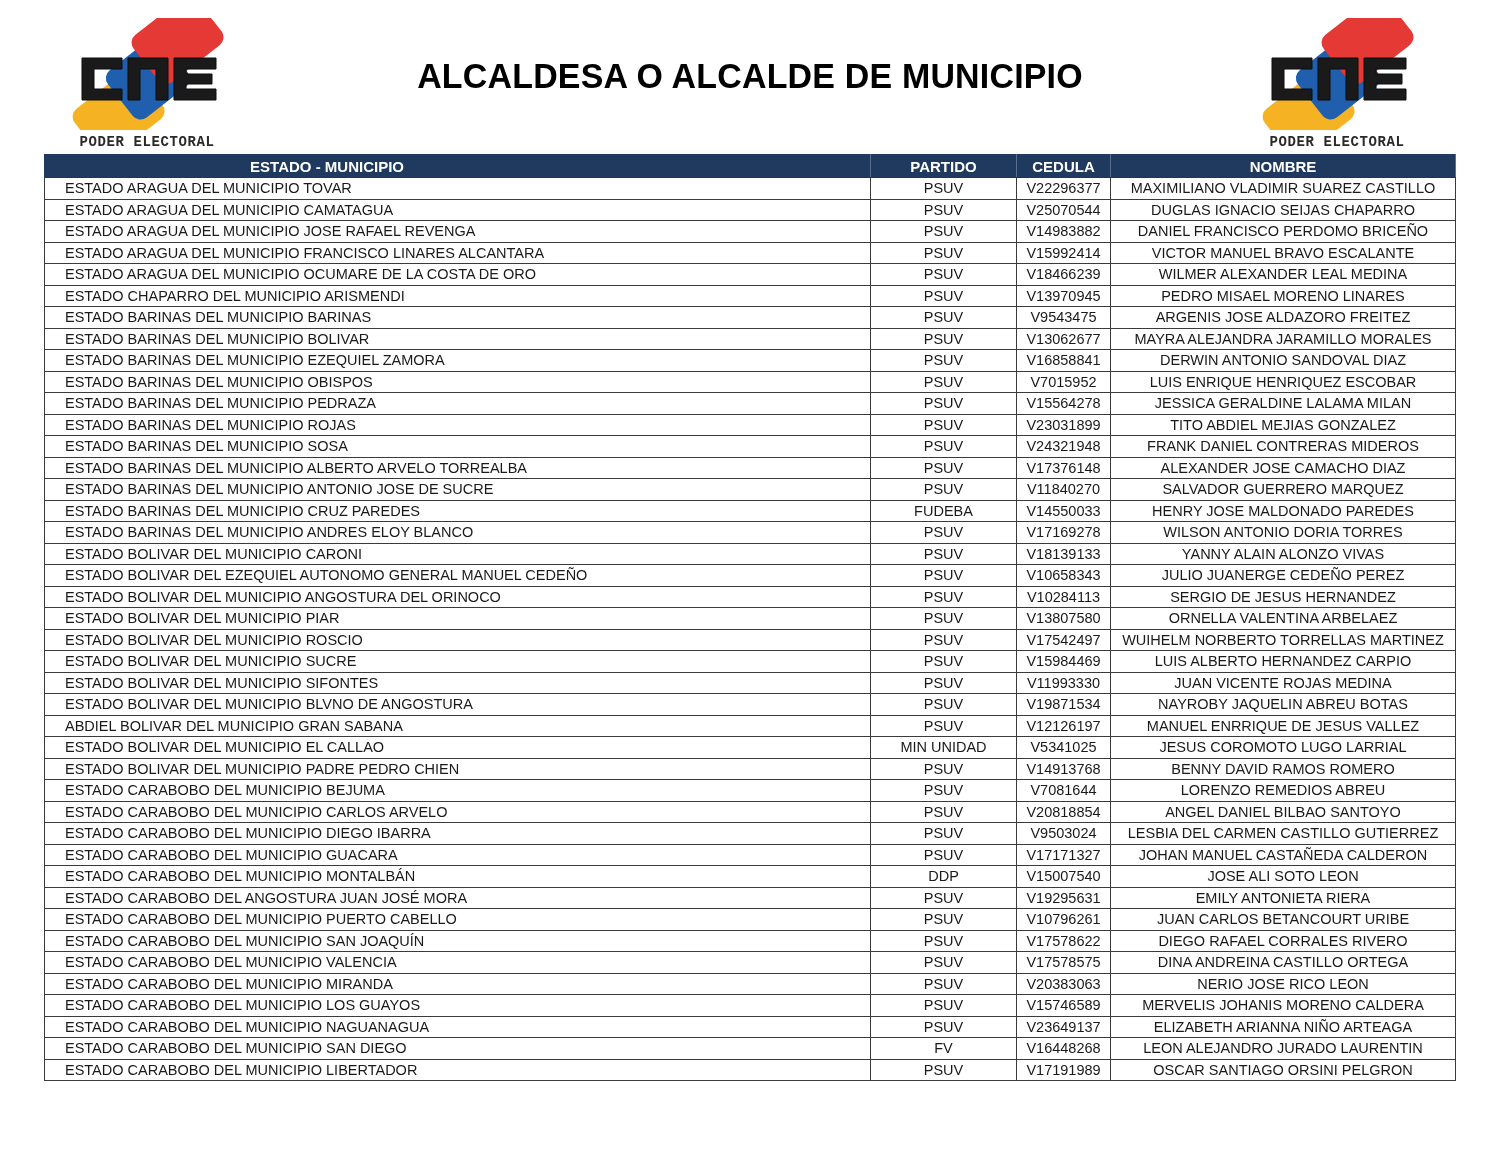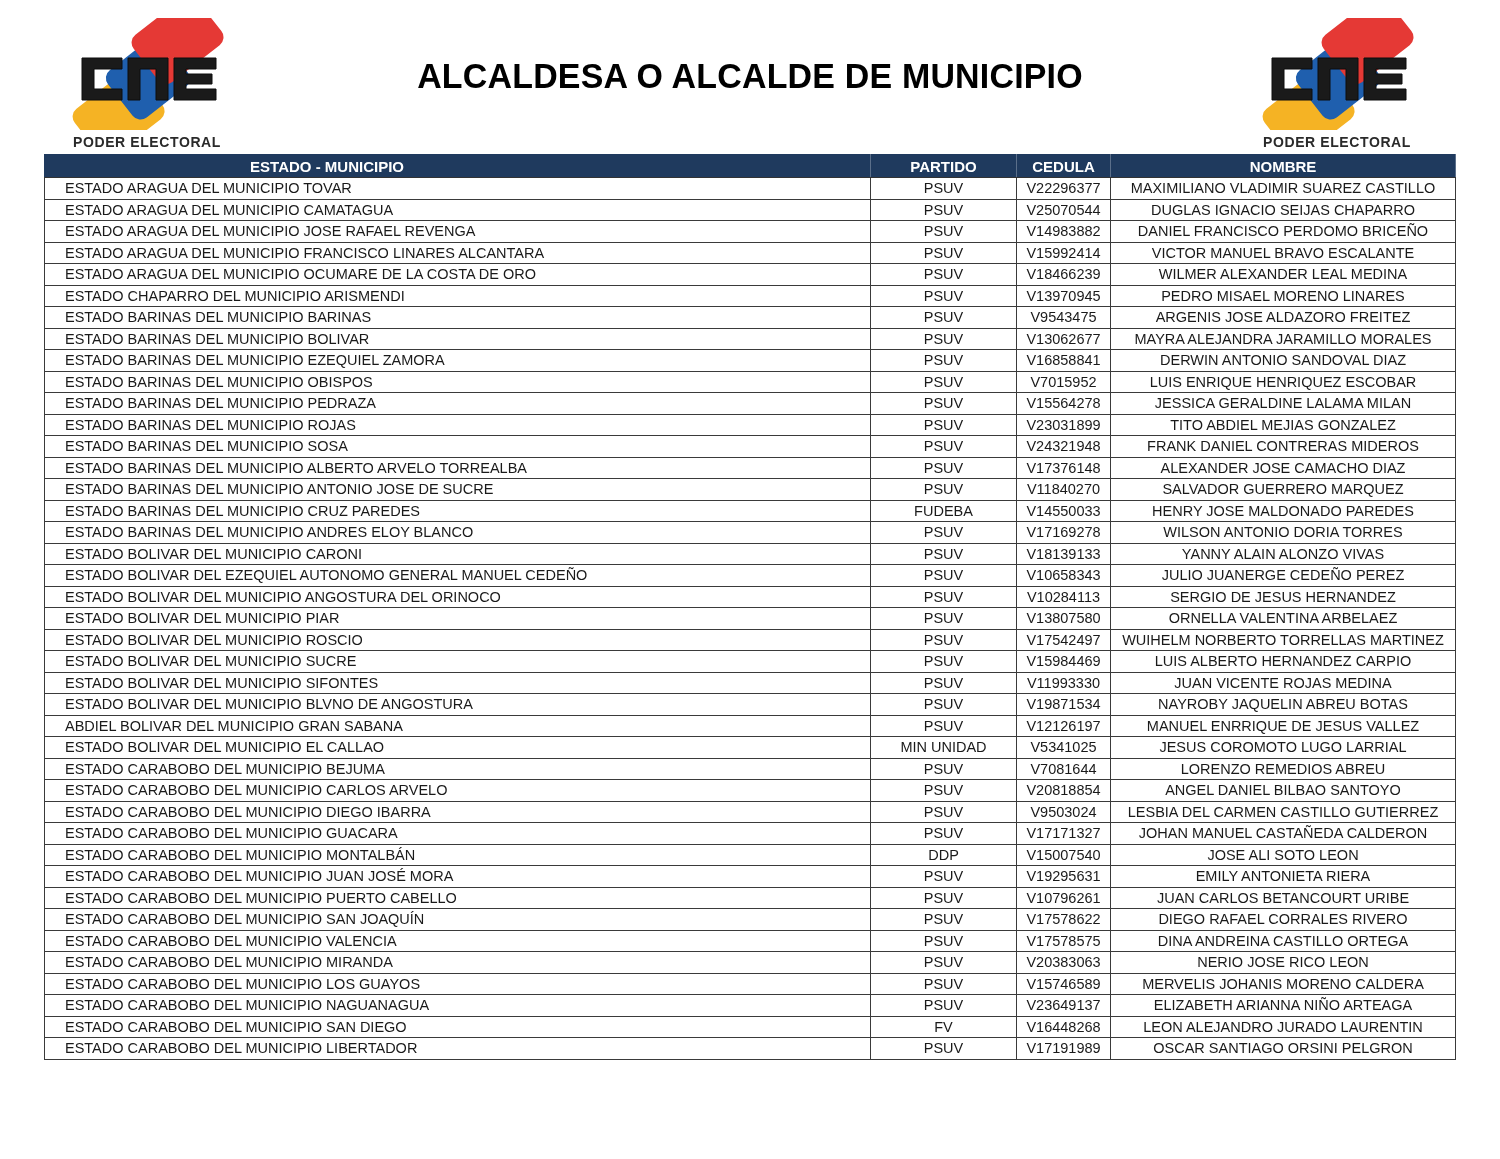--- a/index.html
+++ b/index.html
@@ -4,21 +4,21 @@
   <style>
     html, body { margin: 0; padding: 0; background: #ffffff; }
     body { width: 1500px; height: 1159px; position: relative; overflow: hidden;
            font-family: "Liberation Sans", "DejaVu Sans", sans-serif; color: #111; }
 
     .logo { position: absolute; width: 210px; height: 135px; }
     .logo.left { left: 42px; top: 18px; }
     .logo.right { left: 1232px; top: 18px; }
     .logo svg { display: block; }
     .logo .tagline { position: absolute; left: 10px; top: 116px; width: 190px; text-align: center;
-                     font-family: Liberation Sans, sans-serif; font-weight: bold; font-size: 14px;
+                     font-family: Liberation Mono, monospace; font-weight: bold; font-size: 14px;
                      letter-spacing: 0.6px; color: #2a2a2a; }
 
     .title { position: absolute; left: 0; width: 1500px; top: 56px; text-align: center;
              font-family: "Liberation Sans", sans-serif; font-weight: bold; font-size: 35px;
              letter-spacing: 0.2px; color: #000; transform: scaleX(0.97); }
 
     table.grid { position: absolute; left: 44px; top: 154px; width: 1411px;
                  border-collapse: collapse; table-layout: fixed; border: 1.5px solid #333; }
     table.grid col.c1 { width: 826px; }
     table.grid col.c2 { width: 146px; }
@@ -242,20 +242,26 @@
         <td class="cedula">V12126197</td>
         <td class="nombre">MANUEL ENRRIQUE DE JESUS VALLEZ</td>
       </tr>
       <tr>
         <td class="estado">ESTADO BOLIVAR DEL MUNICIPIO EL CALLAO</td>
         <td class="partido">MIN UNIDAD</td>
         <td class="cedula">V5341025</td>
         <td class="nombre">JESUS COROMOTO LUGO LARRIAL</td>
       </tr>
       <tr>
+        <td class="estado">ESTADO BOLIVAR DEL MUNICIPIO PADRE PEDRO CHIEN</td>
+        <td class="partido">PSUV</td>
+        <td class="cedula">V14913768</td>
+        <td class="nombre">BENNY DAVID RAMOS ROMERO</td>
+      </tr>
+      <tr>
         <td class="estado">ESTADO CARABOBO DEL MUNICIPIO BEJUMA</td>
         <td class="partido">PSUV</td>
         <td class="cedula">V7081644</td>
         <td class="nombre">LORENZO REMEDIOS ABREU</td>
       </tr>
       <tr>
         <td class="estado">ESTADO CARABOBO DEL MUNICIPIO CARLOS ARVELO</td>
         <td class="partido">PSUV</td>
         <td class="cedula">V20818854</td>
         <td class="nombre">ANGEL DANIEL BILBAO SANTOYO</td>
@@ -272,21 +278,21 @@
         <td class="cedula">V17171327</td>
         <td class="nombre">JOHAN MANUEL CASTAÑEDA CALDERON</td>
       </tr>
       <tr>
         <td class="estado">ESTADO CARABOBO DEL MUNICIPIO MONTALBÁN</td>
         <td class="partido">DDP</td>
         <td class="cedula">V15007540</td>
         <td class="nombre">JOSE ALI SOTO LEON</td>
       </tr>
       <tr>
-        <td class="estado">ESTADO CARABOBO DEL MUNICIPIO JUAN JOSÉ MORA</td>
+        <td class="estado">ESTADO CARABOBO DEL ANGOSTURA JUAN JOSÉ MORA</td>
         <td class="partido">PSUV</td>
         <td class="cedula">V19295631</td>
         <td class="nombre">EMILY ANTONIETA RIERA</td>
       </tr>
       <tr>
         <td class="estado">ESTADO CARABOBO DEL MUNICIPIO PUERTO CABELLO</td>
         <td class="partido">PSUV</td>
         <td class="cedula">V10796261</td>
         <td class="nombre">JUAN CARLOS BETANCOURT URIBE</td>
       </tr>

